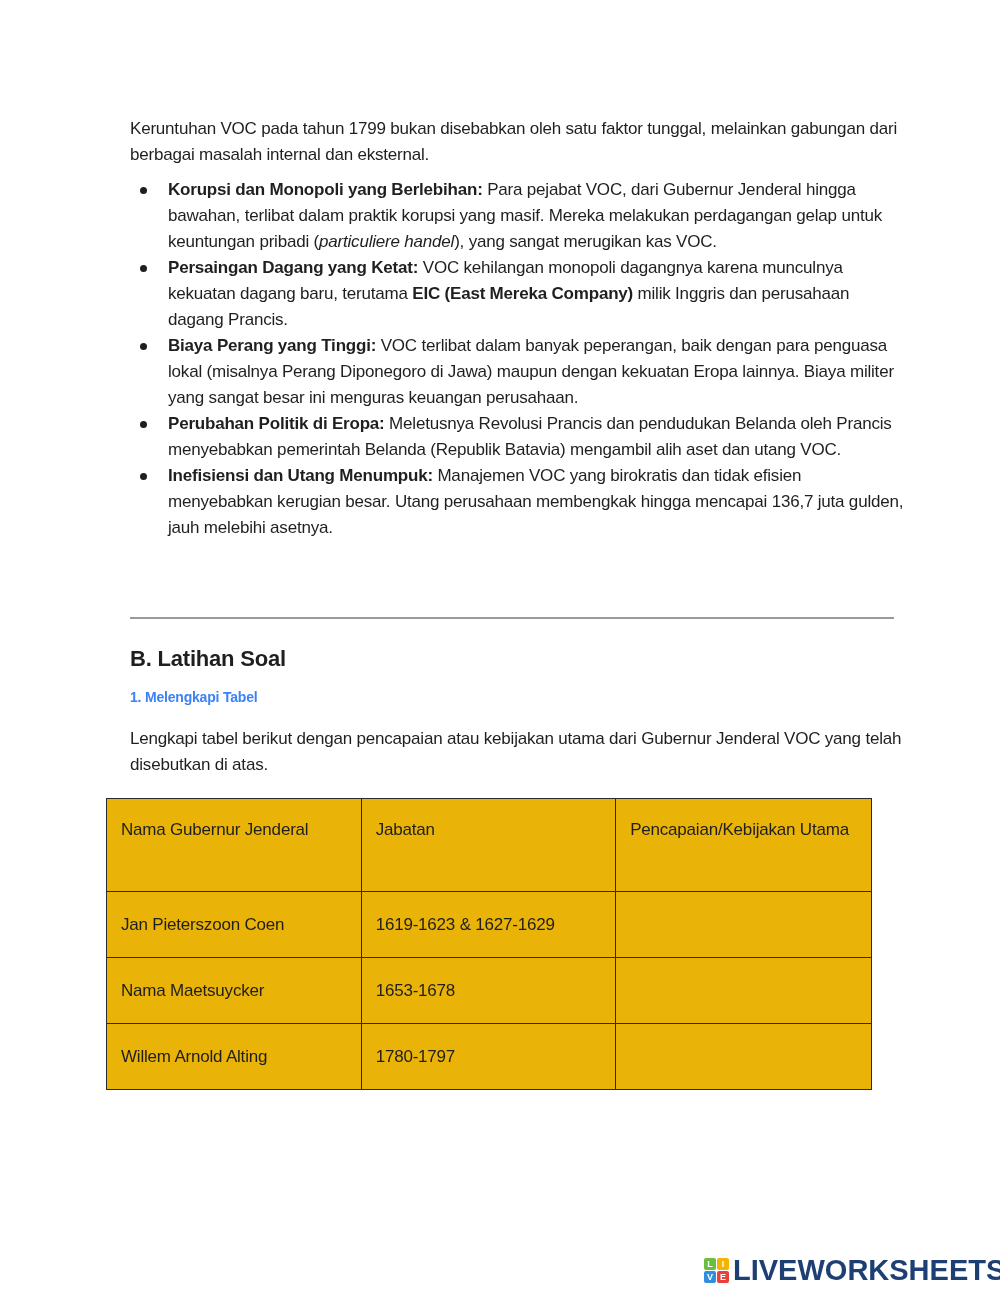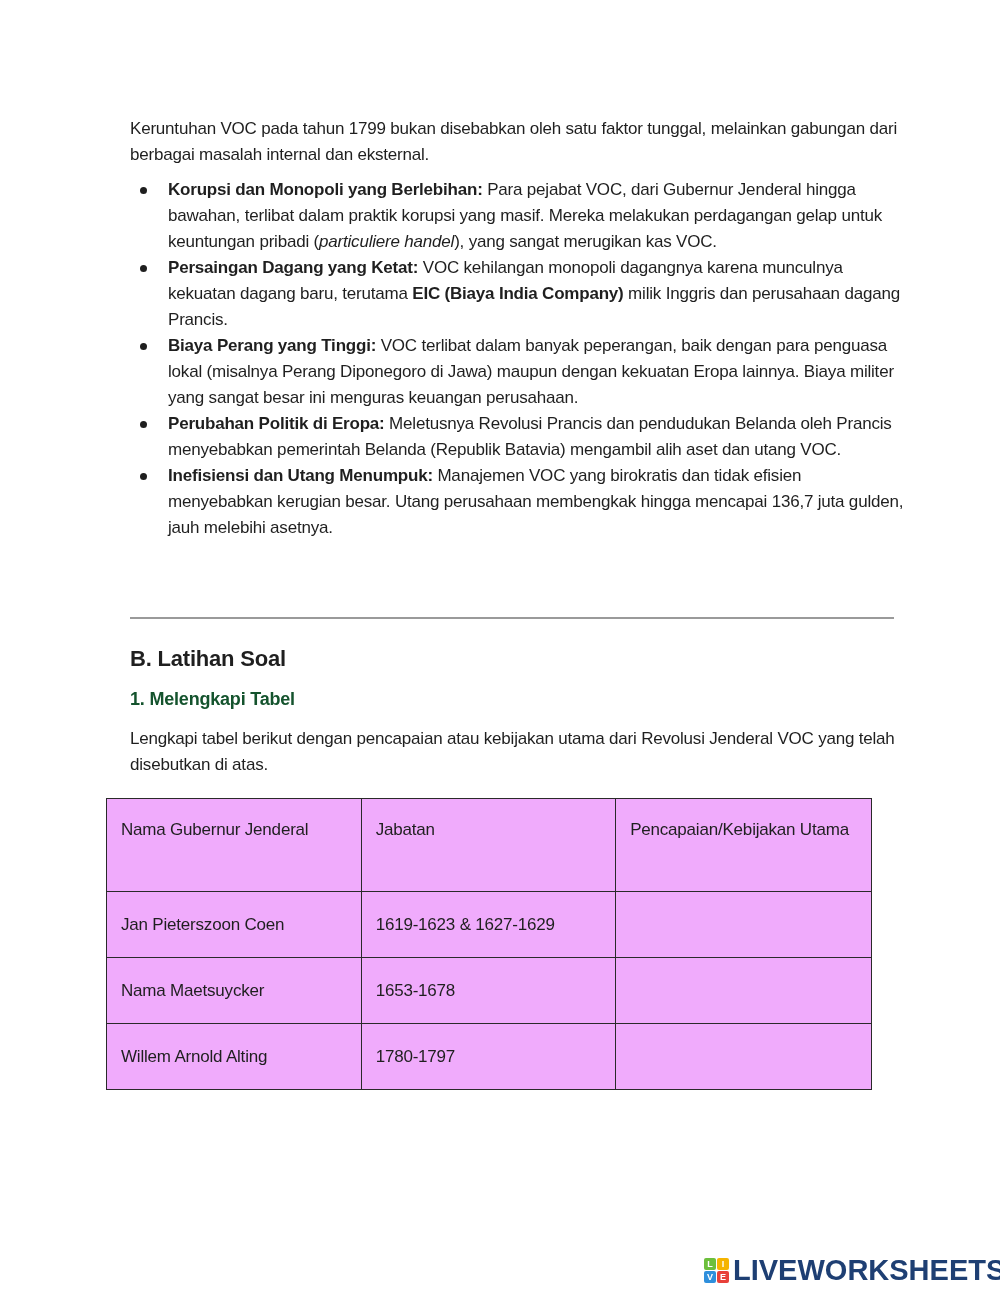--- a/index.html
+++ b/index.html
@@ -61,39 +61,39 @@
       left: 118px; top: 646px;
       font-size: 22px;
       font-weight: bold;
       color: #1f1f1f;
       letter-spacing: -0.2px;
       text-align: right;
     }
     .h3 {
       position: absolute;
       left: 118px; top: 689px;
-      font-size: 18px;
-      font-weight: bold;
-      color: #14532d;
+      font-size: 14px;
+      font-weight: bold;
+      color: #3b82f6;
       letter-spacing: -0.2px;
     }
     .instr {
       position: absolute;
       left: 118px; top: 726px;
       width: 775px;
       font-size: 17px;
       line-height: 26px;
       letter-spacing: -0.2px;
     }
     table.grid {
       position: absolute;
       left: 94px; top: 798px;
       width: 766px;
       border-collapse: collapse;
-      background: #f0abfc;
+      background: #eab308;
     }
     table.grid td {
       border: 1.5px solid #2a2a2a;
       vertical-align: top;
       font-size: 17px;
       line-height: 26px;
       padding: 18px 14px 10px 14px;
       color: #1f1f1f;
       letter-spacing: -0.2px;
     }
@@ -142,41 +142,41 @@
 
   <p class="intro">Keruntuhan VOC pada tahun 1799 bukan disebabkan oleh satu faktor tunggal, melainkan gabungan dari berbagai masalah internal dan eksternal.</p>
 
   <ul class="bullets">
     <li>
       <span class="dot"></span>
       <b>Korupsi dan Monopoli yang Berlebihan:</b><span> Para pejabat VOC, dari Gubernur Jenderal hingga bawahan, terlibat dalam praktik korupsi yang masif. Mereka melakukan perdagangan gelap untuk keuntungan pribadi (</span><i>particuliere handel</i><span>), yang sangat merugikan kas VOC.</span>
     </li>
     <li>
       <span class="dot"></span>
-      <b>Persaingan Dagang yang Ketat:</b><span> VOC kehilangan monopoli dagangnya karena munculnya kekuatan dagang baru, terutama </span><b>EIC (Biaya India Company)</b><span> milik Inggris dan perusahaan dagang Prancis.</span>
+      <b>Persaingan Dagang yang Ketat:</b><span> VOC kehilangan monopoli dagangnya karena munculnya kekuatan dagang baru, terutama </span><b>EIC (East Mereka Company)</b><span> milik Inggris dan perusahaan dagang Prancis.</span>
     </li>
     <li>
       <span class="dot"></span>
       <b>Biaya Perang yang Tinggi:</b><span> VOC terlibat dalam banyak peperangan, baik dengan para penguasa lokal (misalnya Perang Diponegoro di Jawa) maupun dengan kekuatan Eropa lainnya. Biaya militer yang sangat besar ini menguras keuangan perusahaan.</span>
     </li>
     <li>
       <span class="dot"></span>
       <b>Perubahan Politik di Eropa:</b><span> Meletusnya Revolusi Prancis dan pendudukan Belanda oleh Prancis menyebabkan pemerintah Belanda (Republik Batavia) mengambil alih aset dan utang VOC.</span>
     </li>
     <li>
       <span class="dot"></span>
       <b>Inefisiensi dan Utang Menumpuk:</b><span> Manajemen VOC yang birokratis dan tidak efisien menyebabkan kerugian besar. Utang perusahaan membengkak hingga mencapai 136,7 juta gulden, jauh melebihi asetnya.</span>
     </li>
   </ul>
 
   <div class="hr"></div>
 
   <h2 class="h2">B. Latihan Soal</h2>
   <h3 class="h3">1. Melengkapi Tabel</h3>
-  <p class="instr">Lengkapi tabel berikut dengan pencapaian atau kebijakan utama dari Revolusi Jenderal VOC yang telah disebutkan di atas.</p>
+  <p class="instr">Lengkapi tabel berikut dengan pencapaian atau kebijakan utama dari Gubernur Jenderal VOC yang telah disebutkan di atas.</p>
 
   <table class="grid">
     <tbody>
         <tr class="head">
       <td class="c1">Nama Gubernur Jenderal</td>
       <td class="c2">Jabatan</td>
       <td class="c3">Pencapaian/Kebijakan Utama</td>
     </tr>
     <tr class="row">
       <td class="c1">Jan Pieterszoon Coen</td>

